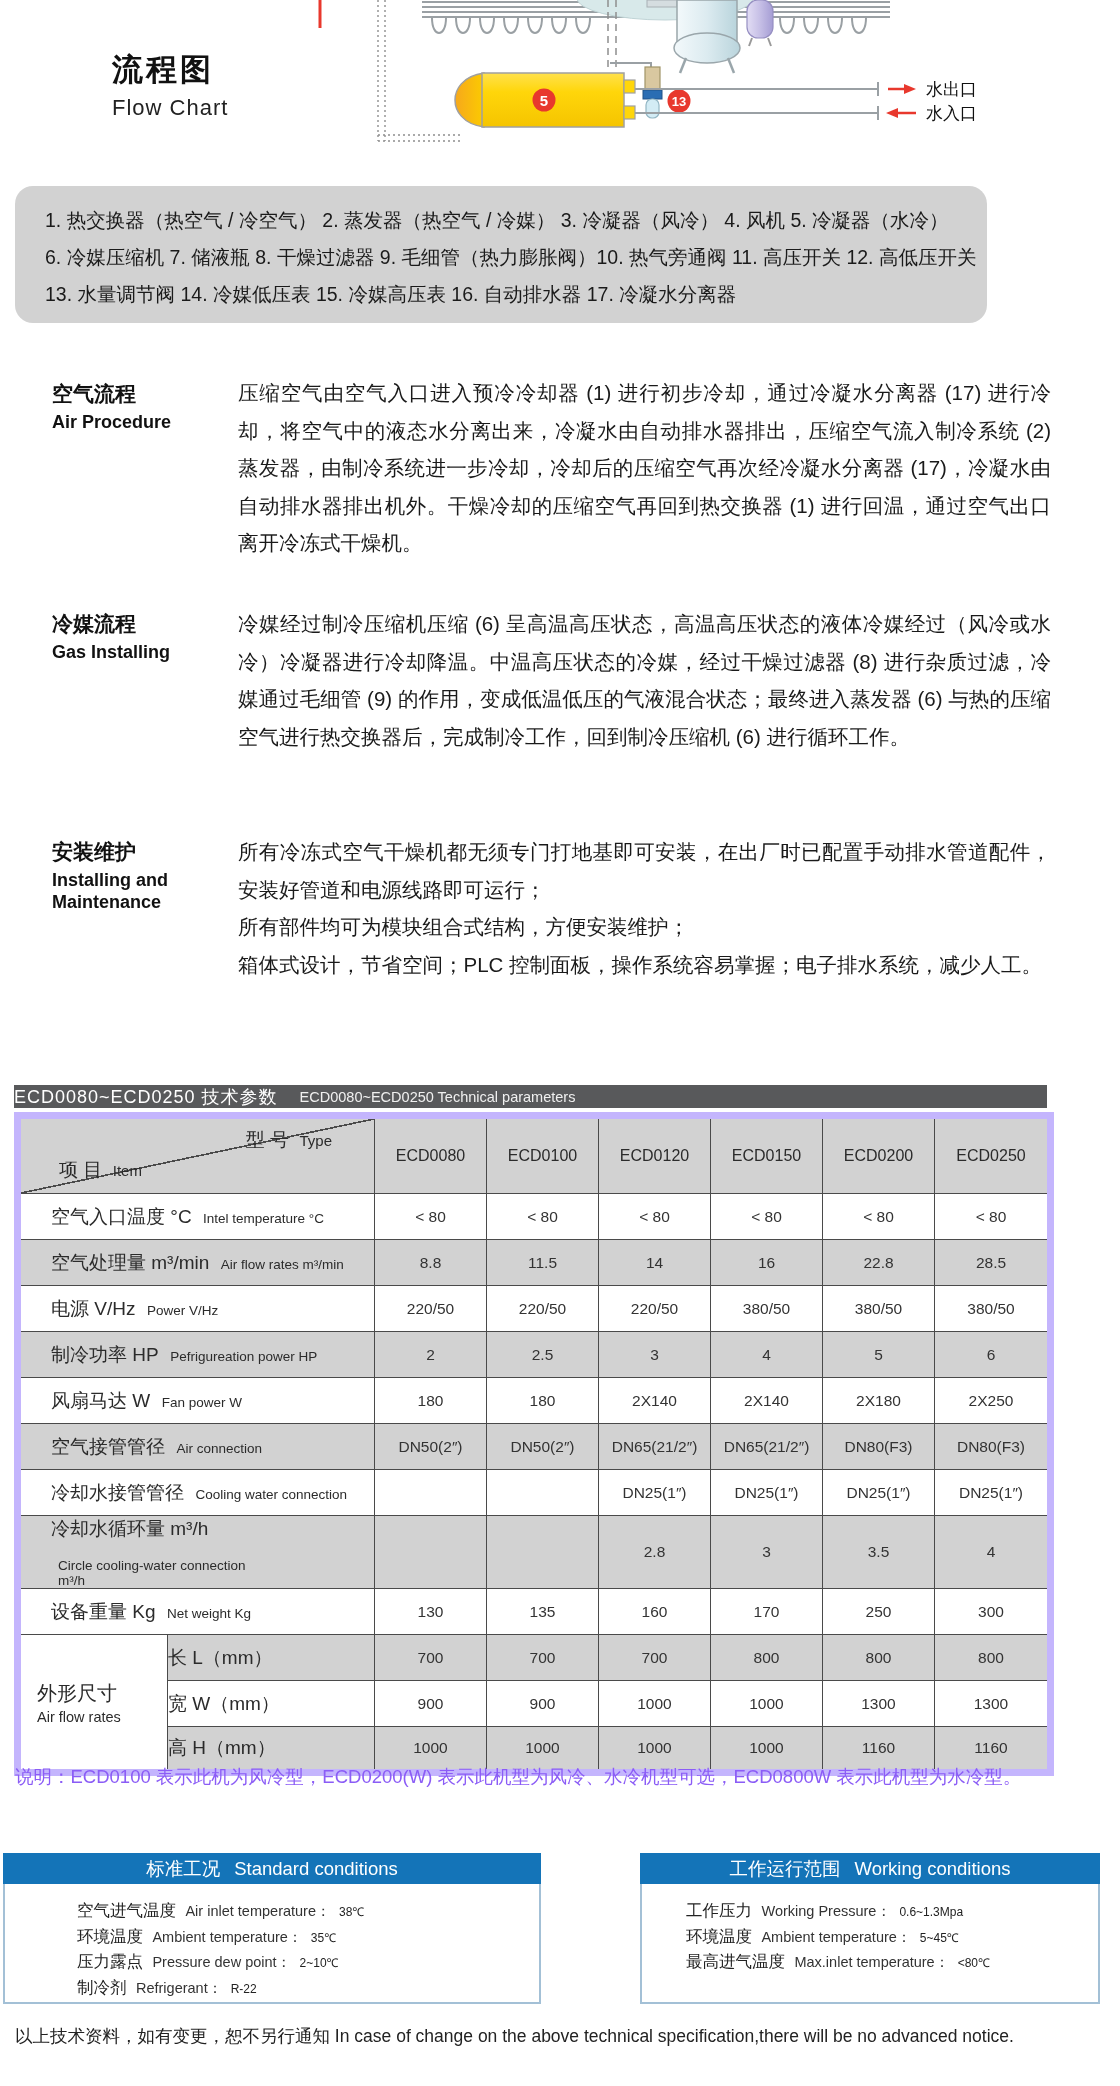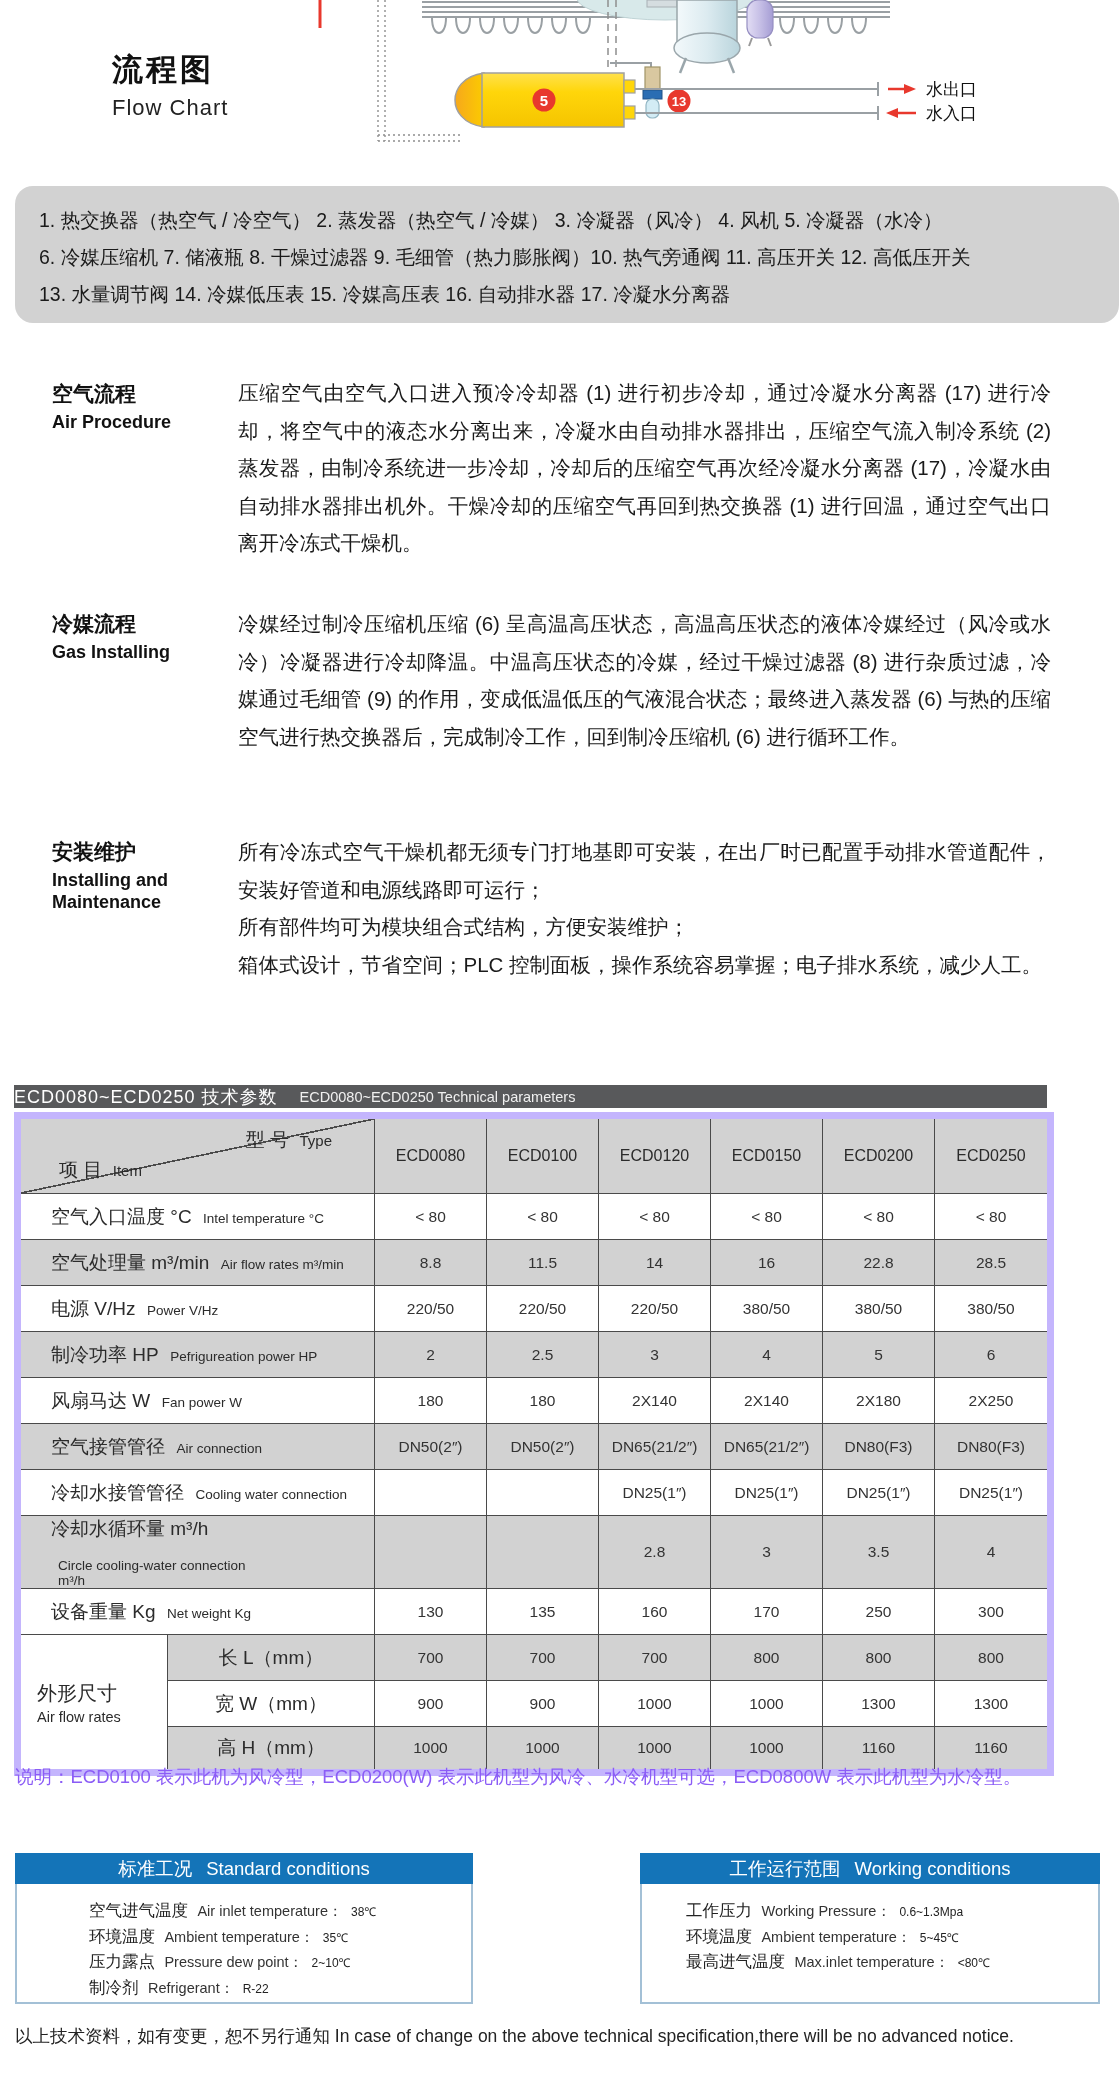--- a/index.html
+++ b/index.html
@@ -6,22 +6,22 @@
   body { background:#ffffff; font-family:"Liberation Sans", sans-serif; }
   #page { position:relative; width:1120px; height:2086px; background:#fff; overflow:hidden; color:#1f1f1f; }
 
   
   #flow-svg { position:absolute; left:310px; top:0; }
   .fc-title { position:absolute; left:112px; top:49px; }
   .fc-title .cn { font-size:31px; font-weight:bold; letter-spacing:3px; color:#111; }
   .fc-title .en { font-size:22px; color:#222; margin-top:4px; letter-spacing:1px; }
 
   
-  .legend { position:absolute; left:15px; top:186px; width:1104px; height:137px;
-            background:#d2d2d2; border-radius:18px; padding:16px 10px 0 24px;
+  .legend { position:absolute; left:15px; top:186px; width:972px; height:137px;
+            background:#d2d2d2; border-radius:18px; padding:16px 10px 0 30px;
             font-size:19.5px; line-height:37px; color:#1a1a1a; }
 
   
   .sec-head { position:absolute; left:52px; width:185px; }
   .sec-head .cn { font-size:21px; font-weight:bold; color:#111; }
   .sec-head .en { font-size:18px; font-weight:bold; color:#111; line-height:22px; margin-top:3px; }
   .sec-body { position:absolute; left:238px; width:813px; font-size:20.5px; line-height:37.5px;
               text-align:justify; color:#1a1a1a; }
   .sec-body p { margin:0; }
 
@@ -49,34 +49,34 @@
 
   .lblcell { padding-left:30px; }
   .lbl-cn { font-size:19px; color:#2b2b2b; }
   .lbl-en { font-size:13.5px; color:#2b2b2b; margin-left:7px; }
   .lbl-en.wrap-en { display:inline-block; width:190px; line-height:15px; vertical-align:middle;margin-top:16px; }
   .vcell { text-align:center; font-size:15.5px; color:#333; }
 
   .dimcell { padding-left:16px; }
   .dim-cn { font-size:20px; color:#2b2b2b; display:block; }
   .dim-en { font-size:14.5px; color:#2b2b2b; display:block; margin-top:2px; }
-  .sublbl { text-align:center; font-size:19px; color:#2b2b2b; }
+  .sublbl { font-size:19px; color:#2b2b2b; }
 
   
   .note { position:absolute; left:15px; top:1764px; font-size:18.5px; color:#8b5cf6; }
 
   .cond-box { position:absolute; top:1853px; }
   .cond-box .hdr { height:31px; background:#1474b8; color:#fff; display:flex; align-items:center;
                    justify-content:center; font-size:18.5px; gap:14px; }
   .cond-box .bd  { background:#fff; border:2px solid #a3c0d6; border-top:none; height:120px; padding-top:15px; }
   .cond-line { line-height:23.5px; white-space:nowrap; }
   .cond-line .cn { font-size:16.5px; color:#222; }
   .cond-line .en { font-size:14.5px; color:#333; margin-left:5px; }
   .cond-line .val { font-size:12px; color:#222; margin-left:4px; }
-  #box-std { left:15px; width:458px; }
+  #box-std { left:3px; width:538px; }
   #box-std .bd { padding-left:72px; }
   #box-wrk { left:640px; width:460px; }
   #box-wrk .bd { padding-left:44px; }
 
   .footer { position:absolute; left:15px; top:2024px; font-size:17.5px; color:#222; }
 </style>
 </head>
 <body>
 
 <div id="page">

